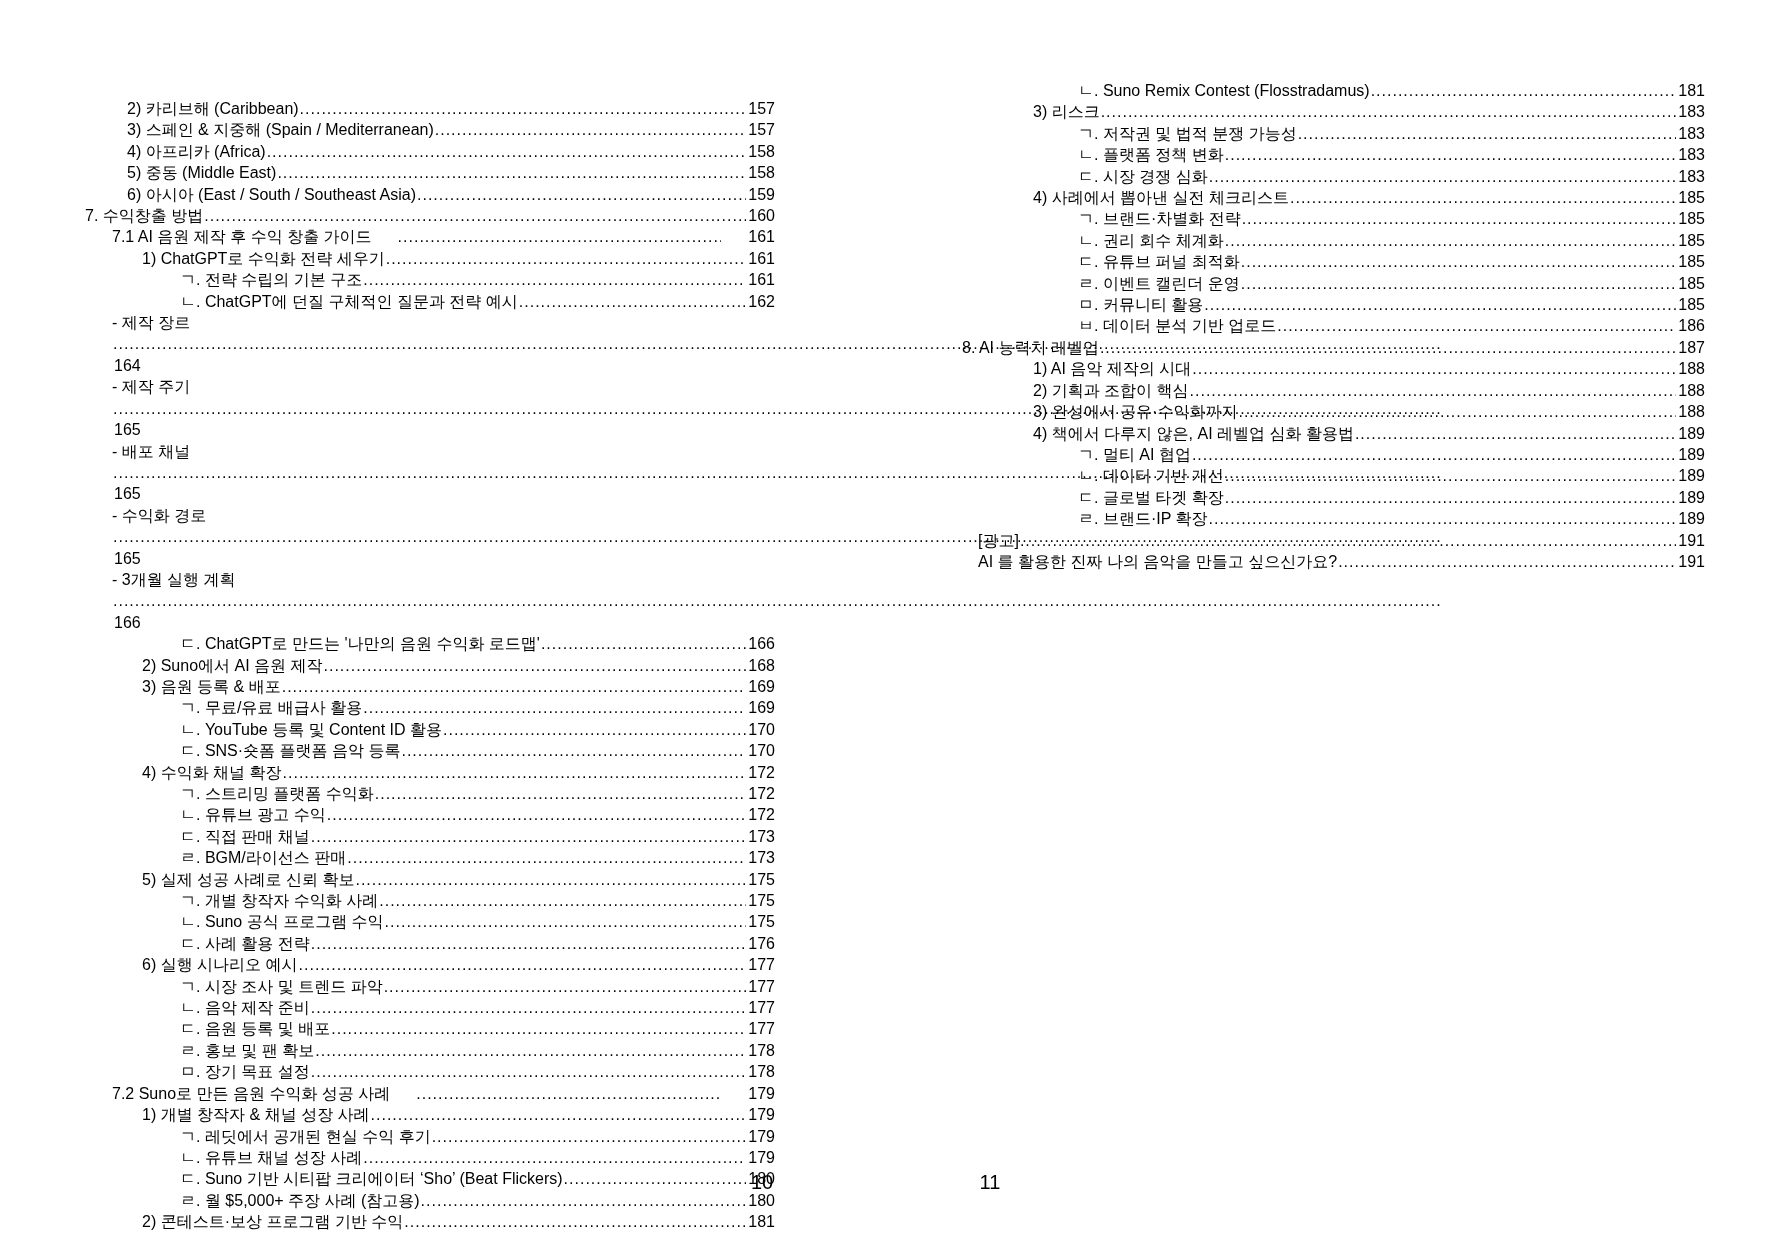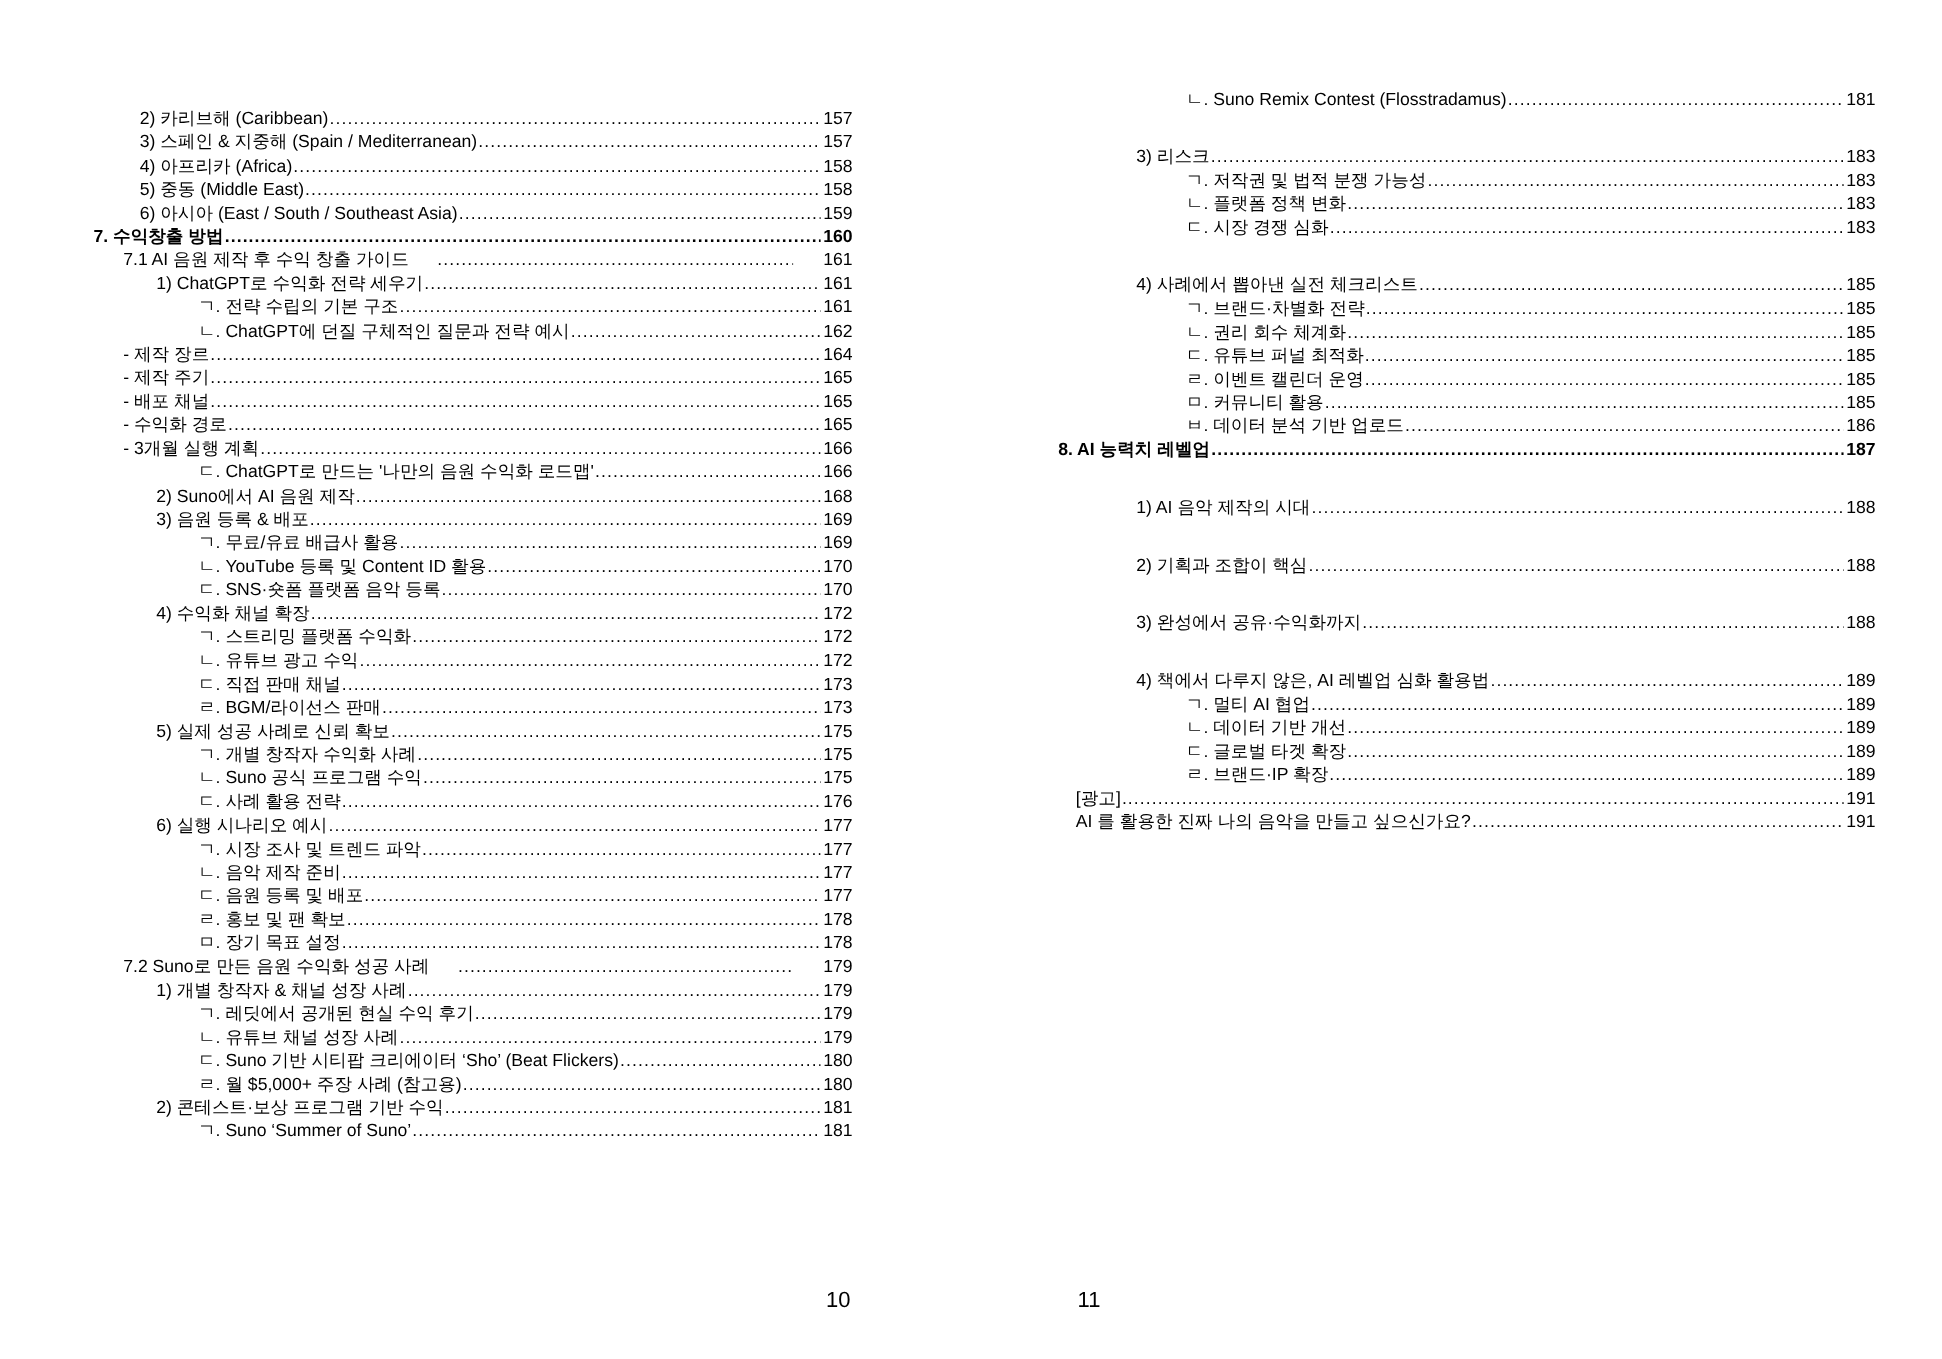--- a/index.html
+++ b/index.html
@@ -22,21 +22,21 @@
   .page-left  { left: 85px;  width: 690px; margin-top: 18px; }
   .page-right { left: 962px; width: 743px; }
 
   .toc-row {
     display: flex;
     align-items: baseline;
     line-height: 21.4px;
     font-size: 16px;
     white-space: nowrap;
   }
-  .toc-row.bold { font-weight: bold; }
+  .toc-row.bold { font-weight: normal; }
 
   .label { flex: 0 0 auto; }
   .dots {
     flex: 1 1 auto;
     overflow: hidden;
     white-space: nowrap;
     letter-spacing: 1px;
     padding: 0 1px;
   }
   .dots::after {
@@ -44,29 +44,29 @@
   }
   .pageno {
     flex: 0 0 auto;
     padding-left: 2px;
     text-align: right;
   }
 
   
   .page-left .lv-h1     { padding-left: 0; }
   .page-left .lv-h2     { padding-left: 27px; gap: 25px; }
-  .page-left .lv-dash   { padding-left: 27px; }
+  .page-left .lv-dash   { padding-left: 27px; flex-direction: column; }
   .page-left .lv-region { padding-left: 42px; }
   .page-left .lv-num    { padding-left: 57px; }
   .page-left .lv-sub    { padding-left: 95px; }
 
   
   .page-right .lv-h1  { padding-left: 0; }
   .page-right .lv-ad  { padding-left: 16px; }
-  .page-right .lv-num { padding-left: 71px; margin-top: 31px; }
+  .page-right .lv-num { padding-left: 71px; }
   .page-right .lv-sub { padding-left: 116px; }
 
   .page-footer {
     position: absolute;
     top: 1172px;
     width: 40px;
     text-align: center;
     font-size: 20px;
     line-height: 20px;
   }

